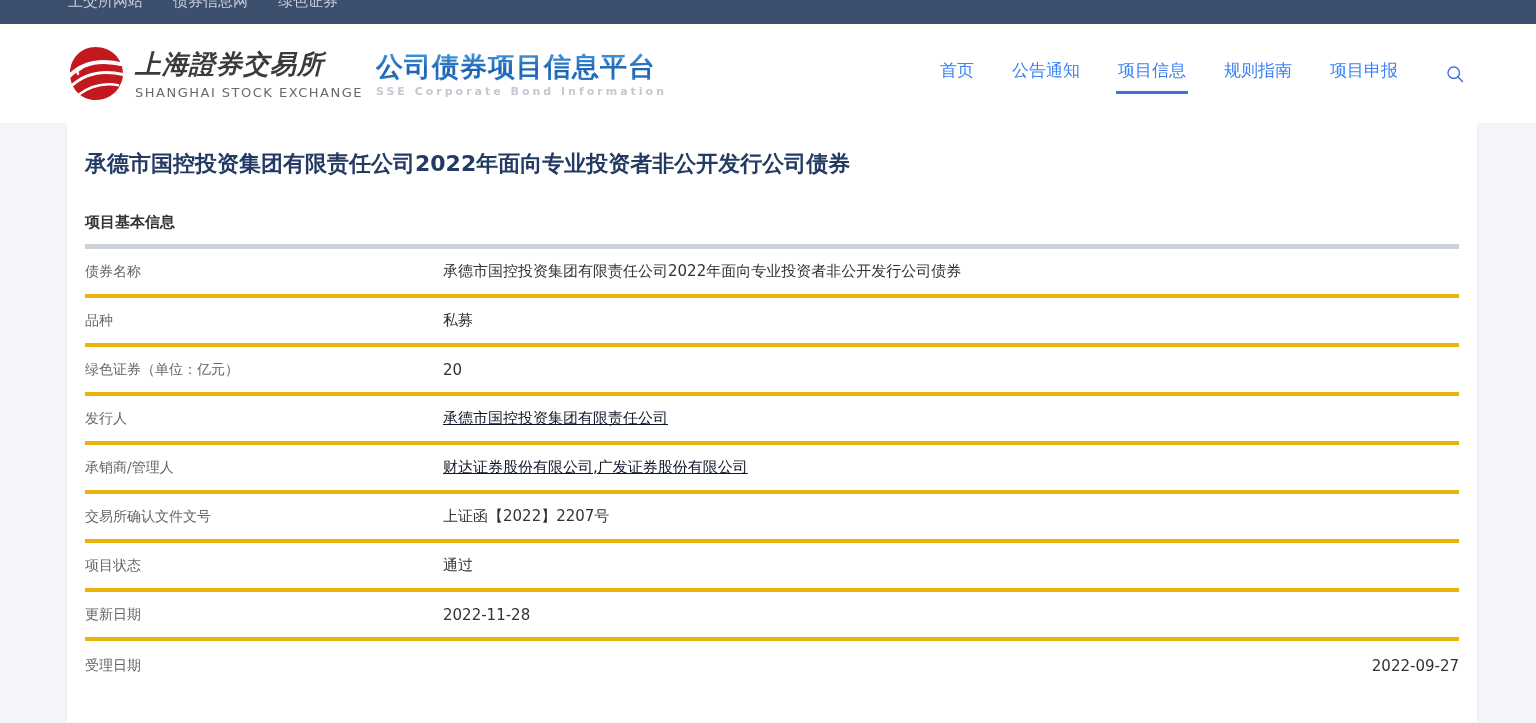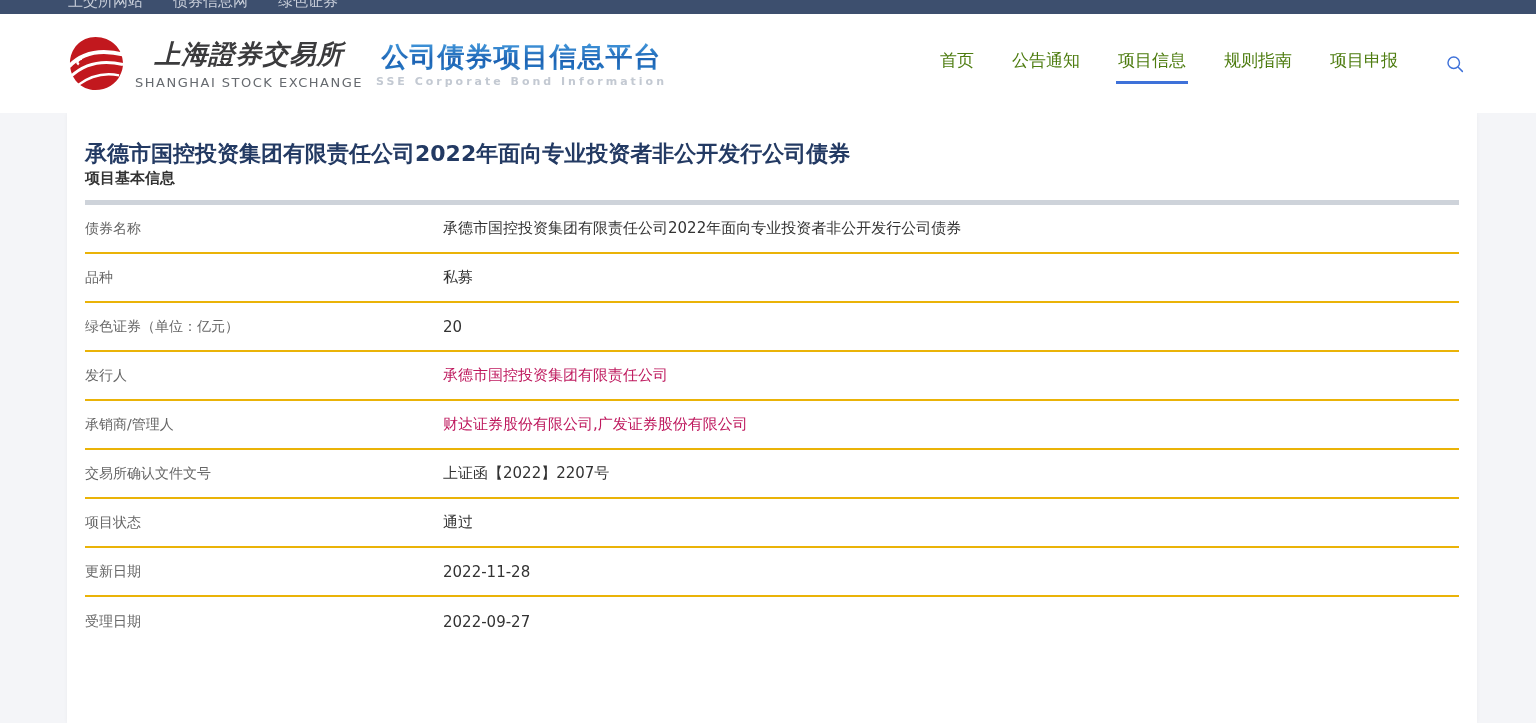--- a/index.html
+++ b/index.html
@@ -1,58 +1,58 @@
 <!DOCTYPE html>
 <html><head>
 <meta charset="utf-8">
 <style>
   * { margin:0; padding:0; box-sizing:border-box; }
   html,body { width:1536px; height:723px; overflow:hidden; }
   body { background:#f4f5f8; font-family:"DejaVu Sans","Liberation Sans",sans-serif; }
 
   
-  .topbar { height:14px; background:#3d4f6e; overflow:hidden; }
+  .topbar { height:24px; background:#3d4f6e; overflow:hidden; }
   .topbar-inner { display:flex; gap:30px; padding-left:68px; margin-top:-9px; }
   .topbar-link { color:#c9cfda; font-size:15px; line-height:20px; text-decoration:none; white-space:nowrap; cursor:pointer; }
 
   
   .header { height:99px; background:#ffffff; position:relative; display:flex; align-items:center; }
-  .logo-group { display:flex; align-items:center; margin-left:68px;text-align:center; }
+  .logo-group { display:flex; align-items:center; margin-left:68px; }
   .emblem { width:57px; height:55px; flex:0 0 auto; }
   .org-block { margin-left:10px; }
   .org-cn { font-family:"DejaVu Serif","Liberation Serif",serif; font-style:italic; font-weight:bold; font-size:26px; color:#3b3b3d; letter-spacing:1px; white-space:nowrap; }
   .org-en { font-size:13px; color:#666a6f; letter-spacing:1.5px; margin-top:3px; white-space:nowrap; }
   .platform-block { margin-left:13px; }
   .platform-cn { font-size:27px; font-weight:bold; letter-spacing:1px; white-space:nowrap; color:#2b7ec9; }
   @supports ((-webkit-background-clip:text) or (background-clip:text)) {
     .platform-cn {
       background:linear-gradient(180deg,#55aaе8 0%,#4ba3e4 18%,#1b61b2 60%,#2f86cf 100%);
       background:linear-gradient(180deg,#4ba3e4 0%,#1b61b2 60%,#2f86cf 100%);
       -webkit-background-clip:text; background-clip:text; color:transparent;
     }
   }
   .platform-en { font-size:11px; font-weight:bold; color:#c3c9d2; letter-spacing:3px; white-space:nowrap; }
 
   .nav { position:absolute; right:72px; top:0; height:99px; display:flex; align-items:center; gap:34px; }
-  .nav-item { font-size:17px; color:#4d7c0f; text-decoration:none; cursor:pointer; padding:6px 2px 9px 2px; border-bottom:3px solid transparent; white-space:nowrap;text-align:right; }
+  .nav-item { font-size:17px; color:#3b82f6; text-decoration:none; cursor:pointer; padding:6px 2px 9px 2px; border-bottom:3px solid transparent; white-space:nowrap;text-align:right; }
   .nav-item.active { border-bottom-color:#3e71d9; }
   .nav-search { margin-left:12px; cursor:pointer; display:flex; align-items:center; }
 
   
   .card { width:1410px; min-height:610px; margin-left:67px; background:#ffffff; padding:26px 18px 0 18px; box-shadow:0 0 4px rgba(0,0,0,0.04); }
   .page-title { font-size:22px; font-weight:600; color:#233a63; line-height:30px; }
-  .section-heading { font-size:15px; font-weight:bold; color:#333333; }
+  .section-heading { margin-top:34px; font-size:15px; font-weight:bold; color:#333333; }
 
   .info-table { margin-top:12px; width:1374px; }
   .table-topbar { height:5px; background:#ced3da; }
-  .table-row { display:flex; align-items:center; height:49px; border-bottom:2px solid #eab308; }
-  .table-row:last-child { border-bottom:none; }
+  .table-row { display:flex; align-items:center; height:49px; border-bottom:4px solid #eab308; }
+  .table-row:last-child { border-bottom:none;justify-content:space-between; }
   .row-label { width:358px; flex:0 0 auto; font-size:14px; color:#666666; padding-left:0; }
   .row-value { font-size:15px; color:#333333; }
-  .row-value.link { color:#be185d; cursor:pointer; }
+  .row-value.link { color:#0f172a; cursor:pointer;text-decoration:underline; }
 </style>
 </head>
 <body>
 
 <div class="topbar">
   <div class="topbar-inner">
       <a class="topbar-link">上交所网站</a>
       <a class="topbar-link">债券信息网</a>
       <a class="topbar-link">绿色证券</a>
     </div>

